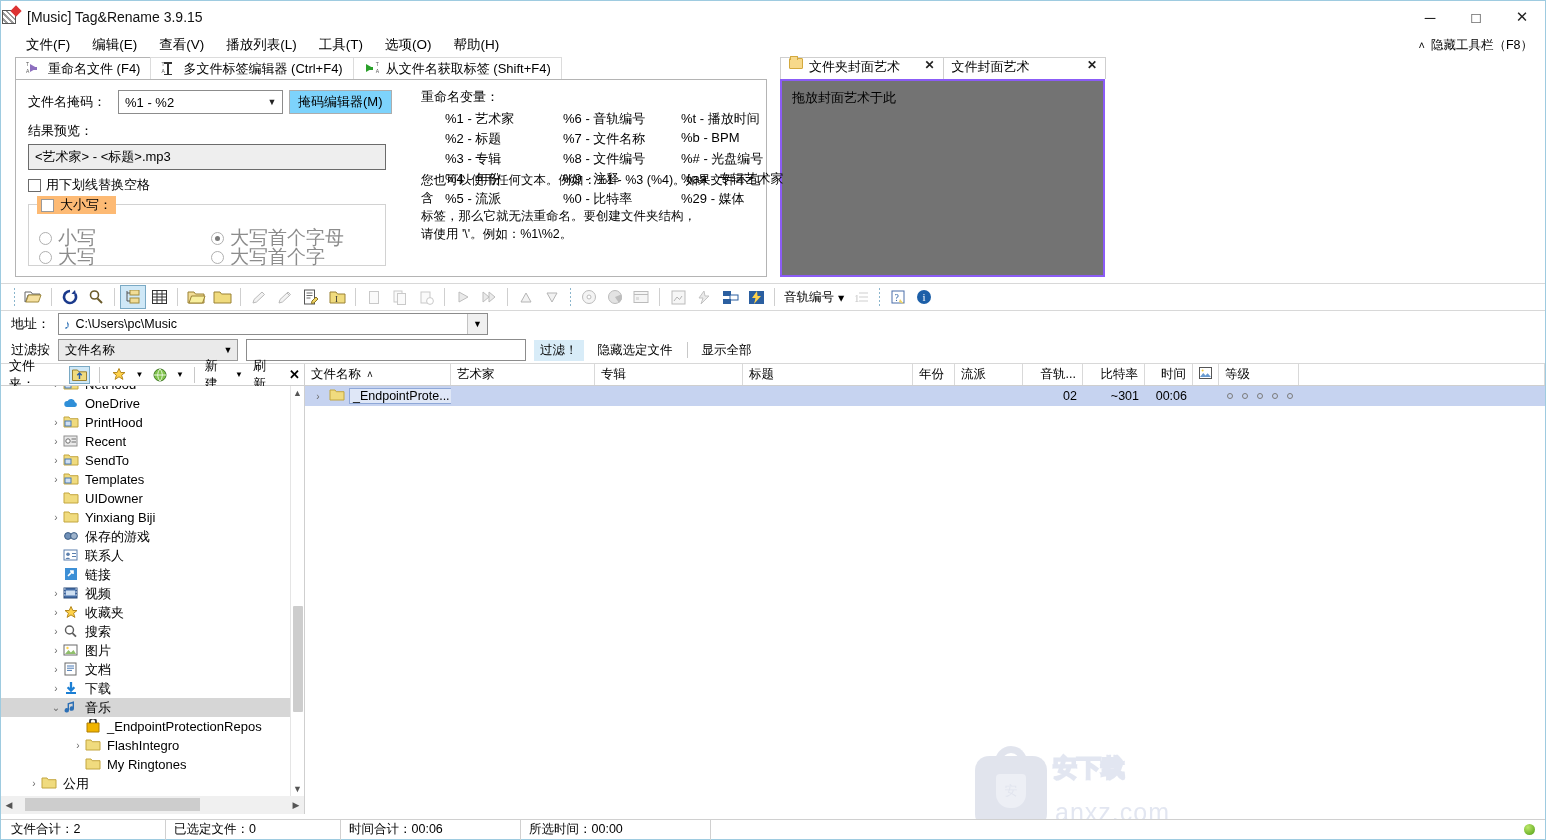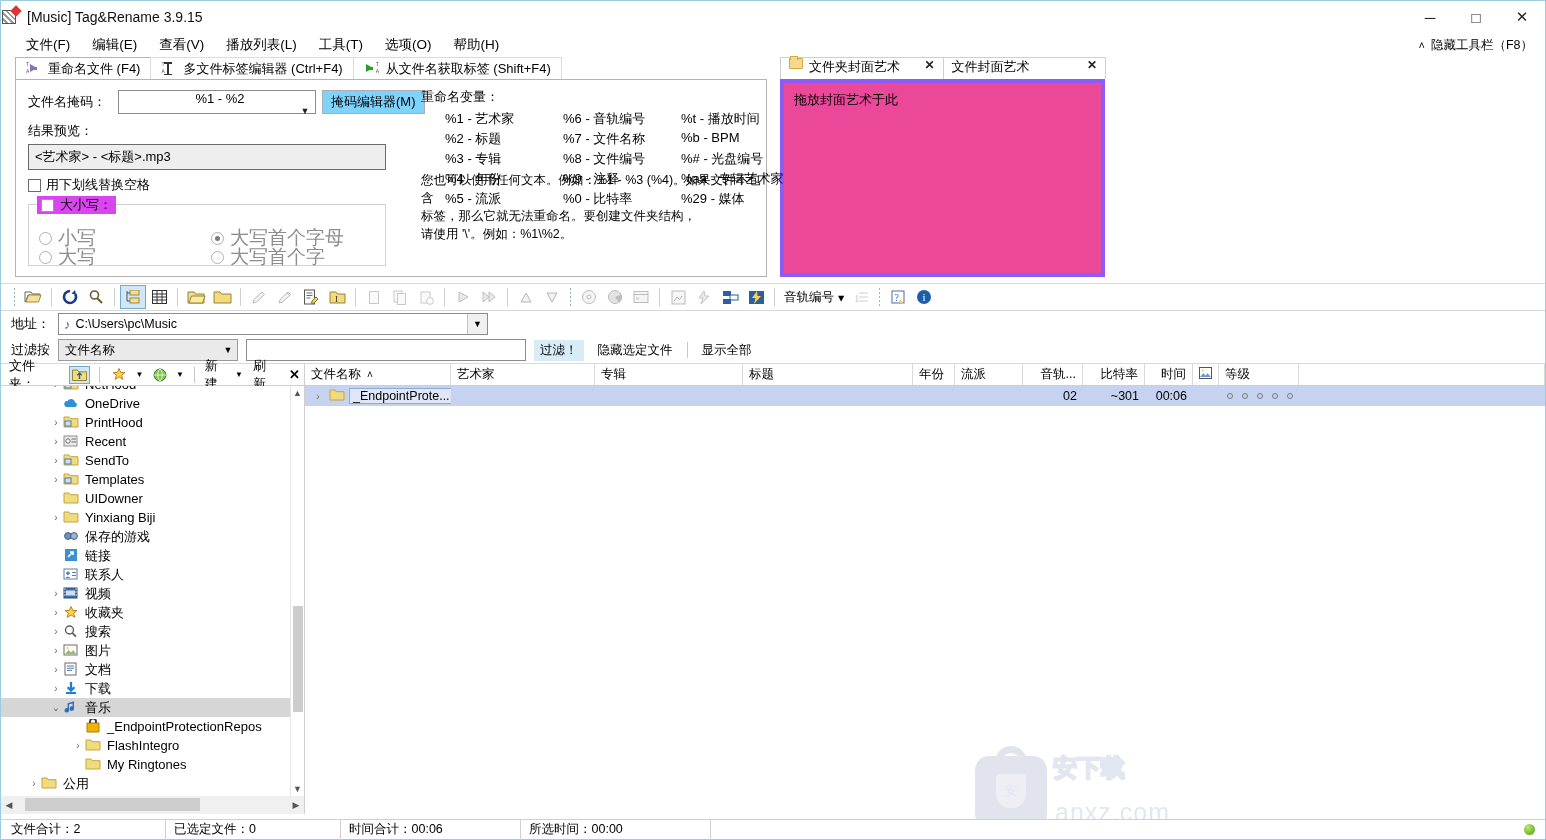--- a/index.html
+++ b/index.html
@@ -77,38 +77,38 @@
   .btn.disabled { color:#8c8c8c; background:#e4e4e4; border-color:#d0d0d0; }
   .preview-box {
     width:358px; height:26px; border:1px solid #6b6b6b; background:#eeeeee;
     display:flex; align-items:center; padding-left:6px; font-size:13px; color:#000;
   }
   .chk { width:13px; height:13px; border:1px solid #6b6b6b; background:#fff; display:inline-block; flex:0 0 auto; }
   .chk.gray { border-color:#9a9a9a; }
   .group {
     width:358px; height:62px; border:1px solid #d2d2d2; position:relative; margin-top:10px;
   }
-  .group-legend { position:absolute; top:-9px; left:8px; background:#d946ef; padding:0 4px; display:flex; align-items:center; gap:6px; font-size:13px; }
+  .group-legend { position:absolute; top:-9px; left:8px; background:#fdba74; padding:0 4px; display:flex; align-items:center; gap:6px; font-size:13px; }
   .radio { width:13px; height:13px; border:1px solid #b0b0b0; border-radius:50%; background:#fff; display:inline-block; position:relative; flex:0 0 auto; }
   .radio.on:after { content:""; position:absolute; left:3px; top:3px; width:5px; height:5px; border-radius:50%; background:#7a7a7a; }
   .rlabel { font-size:19px; color:#8c8c8c; }
 
   .vars-title { font-size:13px; color:#000; }
   .vargrid { display:grid; grid-template-columns:118px 118px 140px; row-gap:2px; font-size:13px; color:#000; }
   .note { font-size:12.5px; color:#000; line-height:1.45; }
 
   
   .rightpanel { width:325px; margin-left:13px; }
   .ctabs { display:flex; height:22px; }
   .ctab { flex:1; height:22px; display:flex; gap:6px; padding:0 8px;
      border:1px solid #cfcfcf; border-bottom:none; background:#fff; font-size:13px; margin-right:-1px; }
   .ctab .x { margin-left:auto; font-size:12px; color:#222; font-weight:bold; }
   .folder-ico { width:14px; height:11px; background:#f7d98b; border:1px solid #d3a93e; border-radius:1px; position:relative; flex:0 0 auto; }
   .folder-ico:before { content:""; position:absolute; top:-3px; left:0; width:6px; height:3px; background:#f7d98b; border:1px solid #d3a93e; border-bottom:none; border-radius:1px 1px 0 0;}
-  .cbody { height:198px; border:4px solid #8b5cf6; background:#ec4899; padding:8px 10px; font-size:13px; }
+  .cbody { height:198px; border:2px solid #8b5cf6; background:#737373; padding:8px 10px; font-size:13px; }
 
   
   .toolbar { height:28px; display:flex; align-items:center; gap:0; padding-left:8px; border-top:1px solid #d8d8d8; border-bottom:1px solid #d8d8d8; background:#fff; margin-top:6px;}
   .tb { width:26px; height:24px; display:flex; align-items:center; justify-content:center; position:relative;}
   .tb.sel { background:#cfe8f7; border:1px solid #7aa9c4; }
   .sep { width:1px; height:18px; background:#cfcfcf; margin:0 5px; }
   .dots { width:3px; height:20px; margin:0 4px;
     background-image:radial-gradient(#8ab5cc 40%, transparent 41%);
     background-size:3px 4px; }
   .tb-label { font-size:12.5px; padding:0 4px; display:flex; align-items:center; gap:4px; }
@@ -234,21 +234,21 @@
         <span>从文件名获取标签 (Shift+F4)</span>
       </div>
     </div>
 
     <div class="panels">
 
       <div class="leftpanel">
 
         <div class="row" style="margin-bottom:8px;">
           <div class="lbl" style="width:90px;">文件名掩码：</div>
-          <div class="combo" style="width:198px;flex-direction:column;">
+          <div class="combo" style="width:165px;">
             <span>%1 - %2</span>
             <span class="arrow">▼</span>
           </div>
           <div class="btn" style="margin-left:6px;">掩码编辑器(M)</div>
         </div>
 
         <div class="lbl" style="margin-bottom:4px;">结果预览：</div>
 
         <div class="preview-box">&lt;艺术家&gt; - &lt;标题&gt;.mp3</div>
 
@@ -645,35 +645,35 @@
               <span class="tico"><svg width="16" height="14" viewBox="0 0 16 14">
                   <circle cx="5" cy="7" r="3.4" fill="#6f90b8" stroke="#3c5d85"></circle>
                   <circle cx="11" cy="7" r="3.4" fill="#9fb4cc" stroke="#3c5d85"></circle>
                 </svg></span>
               <span>保存的游戏</span>
             </div>
             <div class="titem">
               <span style="display:inline-block;width:48px"></span>
               <span class="tw"></span>
               <span class="tico"><svg width="16" height="14" viewBox="0 0 16 14">
-                  <rect x="2" y="1" width="12" height="12" fill="#3c8fd6"></rect>
-                  <path d="M5 9l5-5M7 4h3v3" stroke="#fff" stroke-width="1.6" fill="none"></path>
-                </svg></span>
-              <span>链接</span>
-            </div>
-            <div class="titem">
-              <span style="display:inline-block;width:48px"></span>
-              <span class="tw"></span>
-              <span class="tico"><svg width="16" height="14" viewBox="0 0 16 14">
                   <rect x="1" y="2" width="13" height="10" fill="#fff" stroke="#5a7fae"></rect>
                   <circle cx="5" cy="6.2" r="1.8" fill="#5a7fae"></circle>
                   <path d="M2.6 11c.4-1.7 4-1.7 4.4 0z" fill="#5a7fae"></path>
                   <path d="M9 5.5h4M9 8.5h4" stroke="#5a7fae"></path>
                 </svg></span>
               <span>联系人</span>
+            </div>
+            <div class="titem">
+              <span style="display:inline-block;width:48px"></span>
+              <span class="tw"></span>
+              <span class="tico"><svg width="16" height="14" viewBox="0 0 16 14">
+                  <rect x="2" y="1" width="12" height="12" fill="#3c8fd6"></rect>
+                  <path d="M5 9l5-5M7 4h3v3" stroke="#fff" stroke-width="1.6" fill="none"></path>
+                </svg></span>
+              <span>链接</span>
             </div>
             <div class="titem">
               <span style="display:inline-block;width:48px"></span>
               <span class="tw">›</span>
               <span class="tico"><svg width="16" height="14" viewBox="0 0 16 14">
                   <rect x="1" y="2" width="13" height="10" fill="#456ea8" stroke="#2a4a78"></rect>
                   <rect x="3" y="4.5" width="9" height="5" fill="#cfe0f2"></rect>
                   <path d="M1 3h1.6M1 6h1.6M1 9h1.6M12.4 3H14M12.4 6H14M12.4 9H14" stroke="#dfe8f4"></path>
                 </svg></span>
               <span>视频</span>

